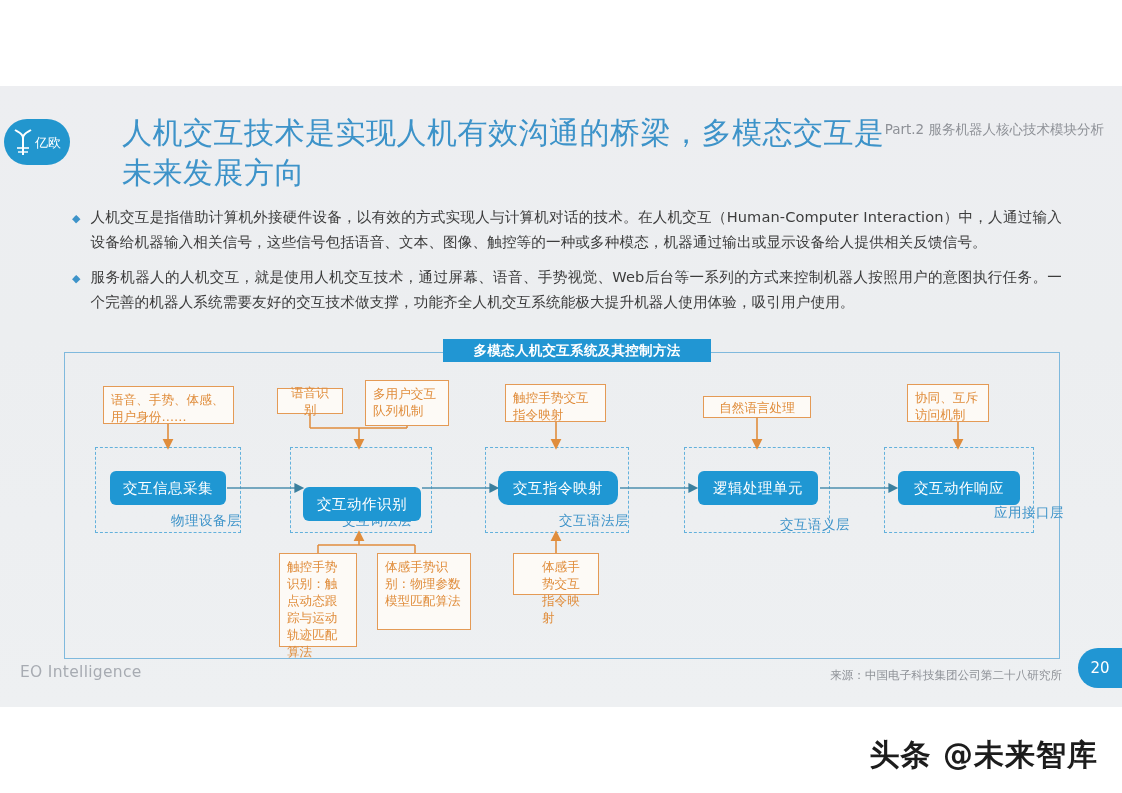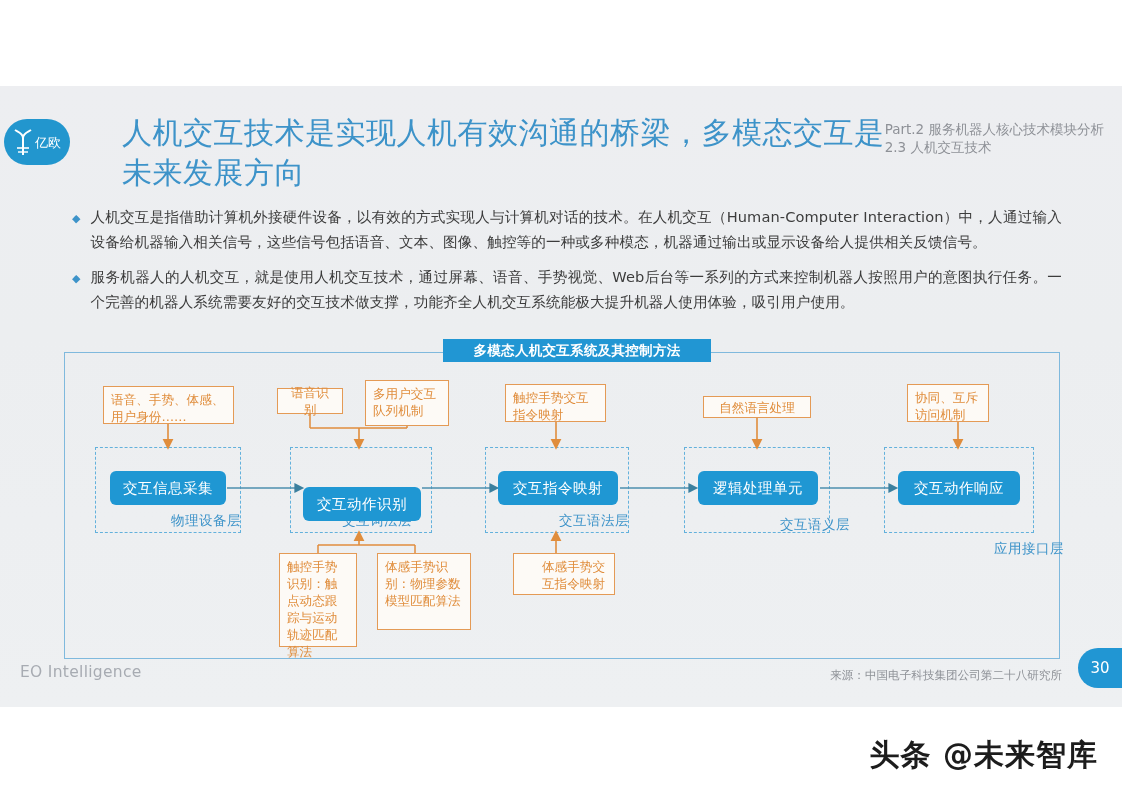--- a/index.html
+++ b/index.html
@@ -119,21 +119,20 @@
       <path d="M5 23 L15 23" stroke="#ffffff" stroke-width="1.4" fill="none"></path>
     </svg>
   </span>
   <span class="logo-text">亿欧</span>
 </div>
 
 <div class="page-title">人机交互技术是实现人机有效沟通的桥梁，多模态交互是未来发展方向</div>
 
 <div class="header-right">
   <div>Part.2 服务机器人核心技术模块分析</div>
-  <div>2.3 人机交互技术</div>
 </div>
 
 <div class="bullets">
   <div class="bullet">
     <span class="bullet-mark">◆</span>
     <span class="bullet-text">人机交互是指借助计算机外接硬件设备，以有效的方式实现人与计算机对话的技术。在人机交互（Human-Computer Interaction）中，人通过输入设备给机器输入相关信号，这些信号包括语音、文本、图像、触控等的一种或多种模态，机器通过输出或显示设备给人提供相关反馈信号。</span>
   </div>
   <div class="bullet">
     <span class="bullet-mark">◆</span>
     <span class="bullet-text">服务机器人的人机交互，就是使用人机交互技术，通过屏幕、语音、手势视觉、Web后台等一系列的方式来控制机器人按照用户的意图执行任务。一个完善的机器人系统需要友好的交互技术做支撑，功能齐全人机交互系统能极大提升机器人使用体验，吸引用户使用。</span>
@@ -180,37 +179,37 @@
 </svg>
 
 <div class="layer" style="left:95px;width:146px;"></div>
 <div class="layer" style="left:290px;width:142px;"></div>
 <div class="layer" style="left:485px;width:144px;"></div>
 <div class="layer" style="left:684px;width:146px;"></div>
 <div class="layer" style="left:884px;width:150px;"></div>
 
 <div class="layer-box" style="left:110px;top:471px;width:116px;">交互信息采集</div>
 <div class="layer-box" style="left:303px;top:487px;width:118px;">交互动作识别</div>
-<div class="layer-box" style="left:498px;top:471px;width:120px;">交互指令映射</div>
+<div class="layer-box" style="left:498px;top:471px;width:120px;border-radius:10px;">交互指令映射</div>
 <div class="layer-box" style="left:698px;top:471px;width:120px;">逻辑处理单元</div>
 <div class="layer-box" style="left:898px;top:471px;width:122px;">交互动作响应</div>
 
 <div class="layer-label" style="left:95px;top:512px;width:146px;">物理设备层</div>
 <div class="layer-label" style="left:290px;top:512px;width:122px;">交互词法层</div>
 <div class="layer-label" style="left:485px;top:512px;width:144px;">交互语法层</div>
 <div class="layer-label" style="left:684px;top:516px;width:146px;margin-left:20px;">交互语义层</div>
-<div class="layer-label" style="left:884px;top:540px;width:180px;">应用接口层</div>
+<div class="layer-label" style="left:884px;top:504px;width:180px;">应用接口层</div>
 
 <div class="obox" style="left:103px;top:386px;width:131px;height:38px;">语音、手势、体感、用户身份……</div>
 <div class="obox center" style="left:277px;top:388px;width:66px;height:26px;">语音识别</div>
 <div class="obox" style="left:365px;top:380px;width:84px;height:46px;">多用户交互队列机制</div>
 <div class="obox" style="left:505px;top:384px;width:101px;height:38px;">触控手势交互指令映射</div>
 <div class="obox center" style="left:703px;top:396px;width:108px;height:22px;">自然语言处理</div>
 <div class="obox" style="left:907px;top:384px;width:82px;height:38px;">协同、互斥访问机制</div>
 
 <div class="obox" style="left:279px;top:553px;width:78px;height:94px;">触控手势识别：触点动态跟踪与运动轨迹匹配算法</div>
 <div class="obox" style="left:377px;top:553px;width:94px;height:77px;">体感手势识别：物理参数模型匹配算法</div>
-<div class="obox" style="left:513px;top:553px;width:102px;height:42px;padding-left:28px;">体感手势交互指令映射</div>
+<div class="obox" style="left:513px;top:553px;width:86px;height:42px;padding-left:28px;">体感手势交互指令映射</div>
 
 <div class="eo">EO Intelligence</div>
 <div class="source">来源：中国电子科技集团公司第二十八研究所</div>
-<div class="pagenum">30</div>
+<div class="pagenum">20</div>
 <div class="watermark">头条 @未来智库</div>
 
 </body></html>

